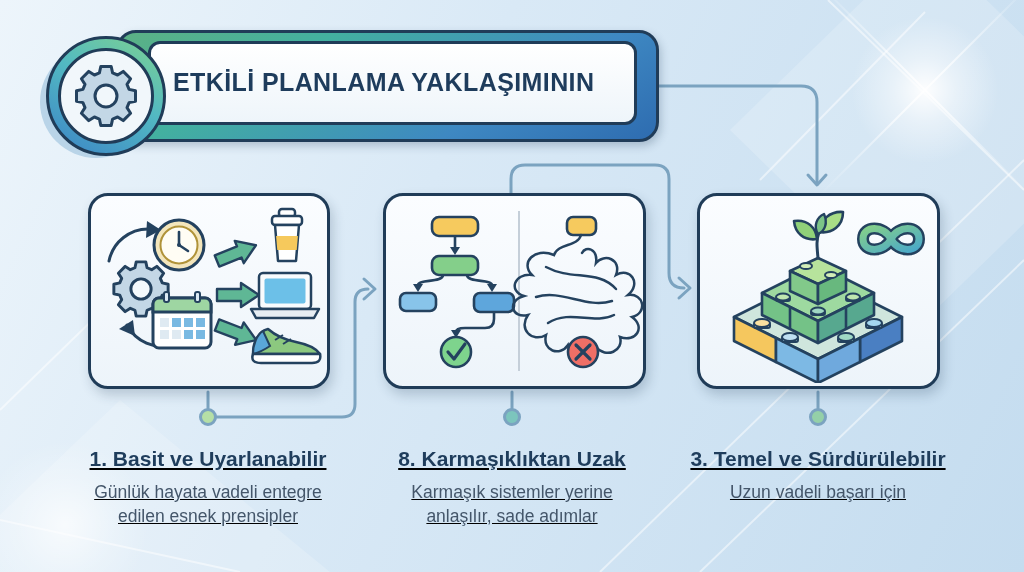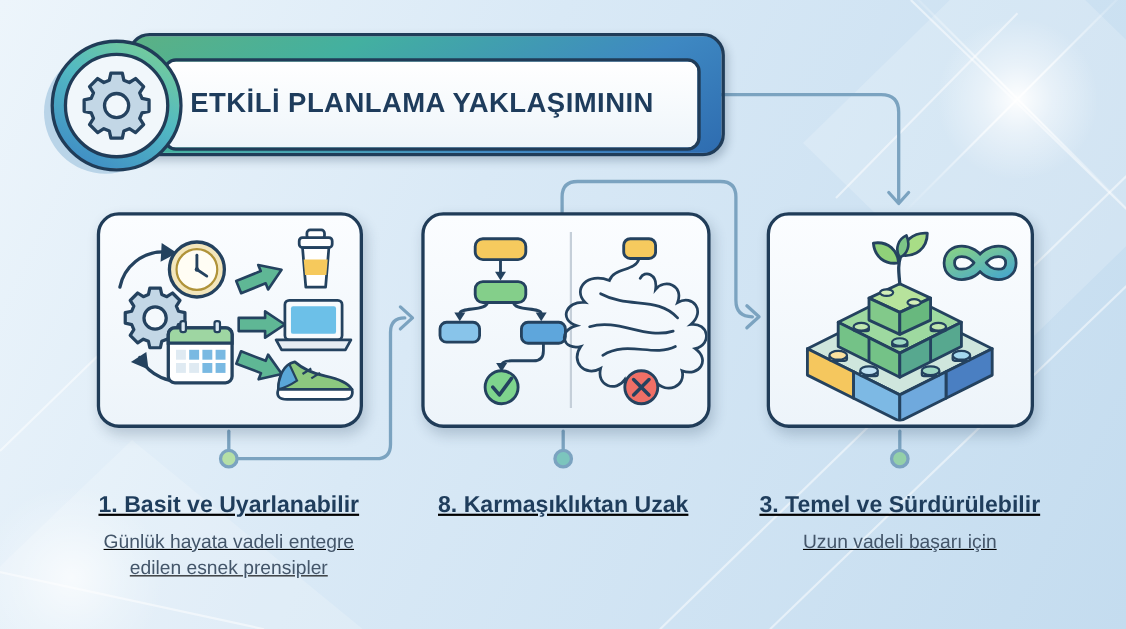--- a/index.html
+++ b/index.html
@@ -15,21 +15,21 @@
     background:radial-gradient(circle,rgba(255,255,255,.7) 0%,rgba(255,255,255,.25) 40%,rgba(255,255,255,0) 70%);}
   .ray{position:absolute;background:linear-gradient(to bottom,rgba(255,255,255,0),rgba(255,255,255,.85),rgba(255,255,255,0));width:2px;height:300px;left:924px;top:-60px;}
   .ray.r1{transform:rotate(45deg);}
   .ray.r2{transform:rotate(-45deg);}
   
   .banner-back{position:absolute;left:116px;top:30px;width:537px;height:106px;border-radius:20px;
     background:linear-gradient(150deg,#5cb184 0%,#43b0a0 30%,#3e88c2 70%,#2e6cb0 100%);
     border:3px solid #203c58;box-shadow:2px 4px 8px rgba(32,60,88,.25);}
   .banner{position:absolute;left:148px;top:41px;width:489px;height:84px;border-radius:12px;
     background:linear-gradient(180deg,#ffffff 0%,#eef5fa 100%);border:3px solid #203c58;
-    display:flex;flex-direction:column;justify-content:center;padding-left:22px;box-sizing:border-box;margin-top:12px;}
+    display:flex;flex-direction:column;justify-content:center;padding-left:22px;box-sizing:border-box;}
   .title-line{font-size:25px;font-weight:bold;color:#1e3c5c;letter-spacing:.4px;line-height:1.25;}
   .badge-shadow{position:absolute;left:40px;top:46px;width:112px;height:112px;border-radius:50%;background:#b9d4e8;}
   .badge{position:absolute;left:46px;top:36px;width:114px;height:114px;border-radius:50%;
     border:3px solid #203c58;background:linear-gradient(210deg,#7ed190 0%,#52b9c2 45%,#3c84c6 100%);}
   .badge-inner{position:absolute;inset:9px;border-radius:50%;background:#f1f7fb;border:3px solid #203c58;
     display:flex;align-items:center;justify-content:center;}
   
   .card{position:absolute;top:193px;height:196px;border-radius:20px;border:3px solid #203c58;
     background:linear-gradient(180deg,#fbfdff 0%,#edf4fa 100%);box-shadow:3px 6px 12px rgba(32,60,88,.22);
     box-sizing:border-box;display:flex;align-items:center;justify-content:center;}
@@ -281,19 +281,20 @@
       </g>
     </svg>
   </section>
 
   <div class="caption cap1">
     <h3>1. Basit ve Uyarlanabilir</h3>
     <p><span>Günlük hayata vadeli entegre</span><br><span>edilen esnek prensipler</span></p>
   </div>
   <div class="caption cap2">
     <h3>8. Karmaşıklıktan Uzak</h3>
+    <p><span>Karmaşık sistemler yerine</span><br><span>anlaşılır, sade adımlar</span></p>
   </div>
   <div class="caption cap3">
     <h3>3. Temel ve Sürdürülebilir</h3>
     <p><span>Uzun vadeli başarı için</span><br></p>
   </div>
 
 </div>
 
 </body></html>

